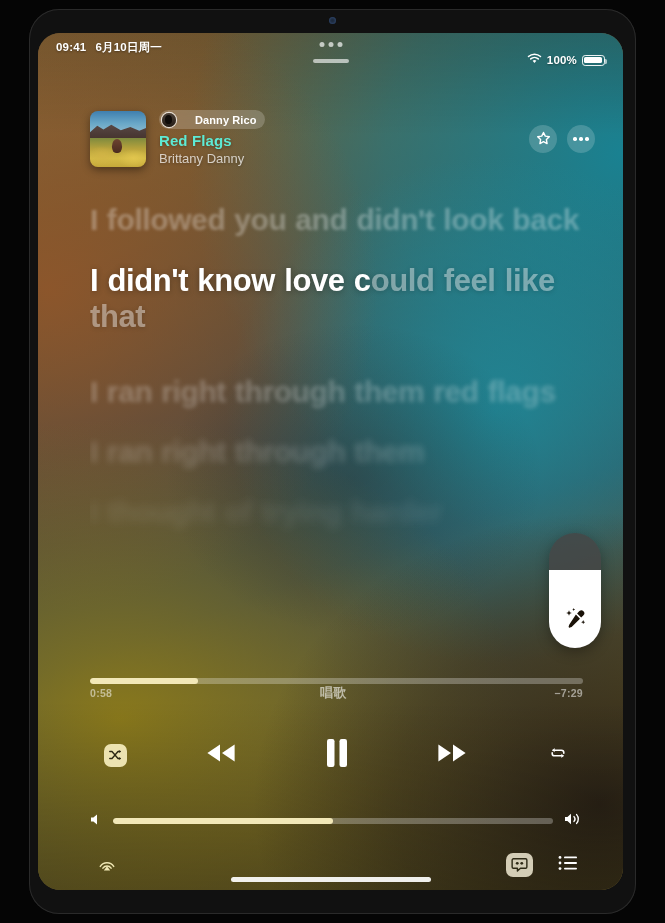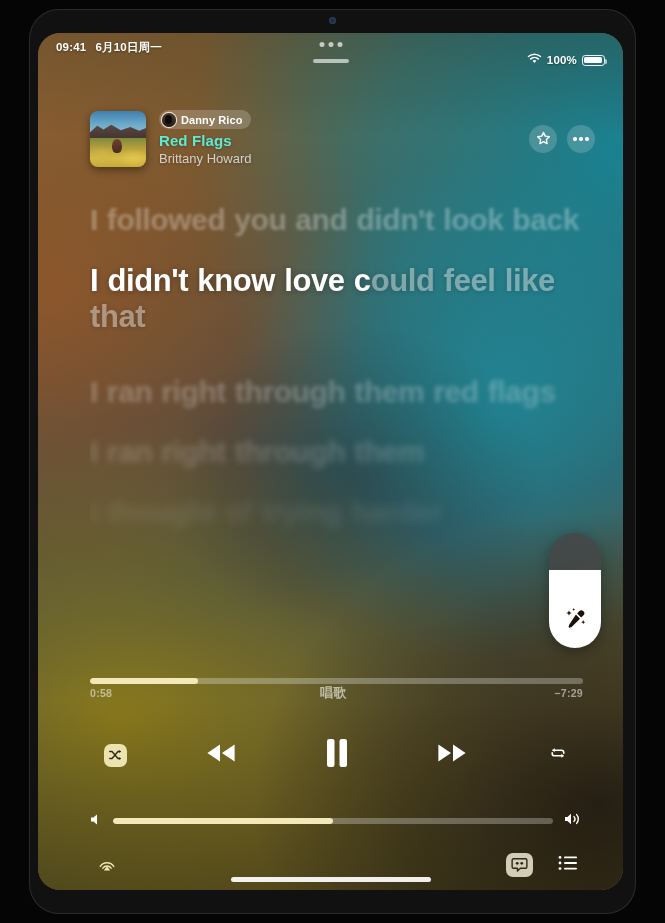--- a/index.html
+++ b/index.html
@@ -189,21 +189,21 @@
     box-shadow:0 0 0 1.2px rgba(255,255,255,.75);
     flex:none; position:relative;
   }
   #badge-avatar::after {
     content:""; position:absolute; left:3.4px; top:2.6px;
     width:7px; height:9px; border-radius:50% 50% 45% 45%;
     background:#100c09;
   }
   #badge-name {
     font-size:11px; font-weight:700; color:#fff;
-    white-space:nowrap; letter-spacing:.1px;
+    white-space:nowrap; letter-spacing:.1px;margin-left:14px;
   }
   #song-title {
     font-size:15px; font-weight:700; color:#5eead4;
     line-height:1.25; letter-spacing:.1px;
     text-shadow:0 1px 3px rgba(0,0,0,.3);
   }
   #song-artist {
     font-size:13px; font-weight:400;
     color:rgba(255,255,255,.72);
     line-height:1.3;
@@ -425,21 +425,21 @@
         <div class="field"></div>
         <div class="figure"></div>
       </div>
 
       <div id="nptext">
         <div id="badge">
           <span id="badge-avatar"></span>
           <span id="badge-name">Danny Rico</span>
         </div>
         <div id="song-title">Red Flags</div>
-        <div id="song-artist">Brittany Howard</div>
+        <div id="song-artist">Brittany Danny</div>
       </div>
 
       <div id="header-actions">
         <div class="circle-btn">
           <svg width="15" height="15" viewBox="0 0 16 16">
             <path d="M8 1.6l1.9 3.9 4.3.6-3.1 3 .7 4.3L8 11.4 4.2 13.4l.7-4.3-3.1-3 4.3-.6z" fill="none" stroke="#fff" stroke-width="1.5" stroke-linejoin="round"></path>
           </svg>
         </div>
         <div class="circle-btn">
           <span class="dots3">

